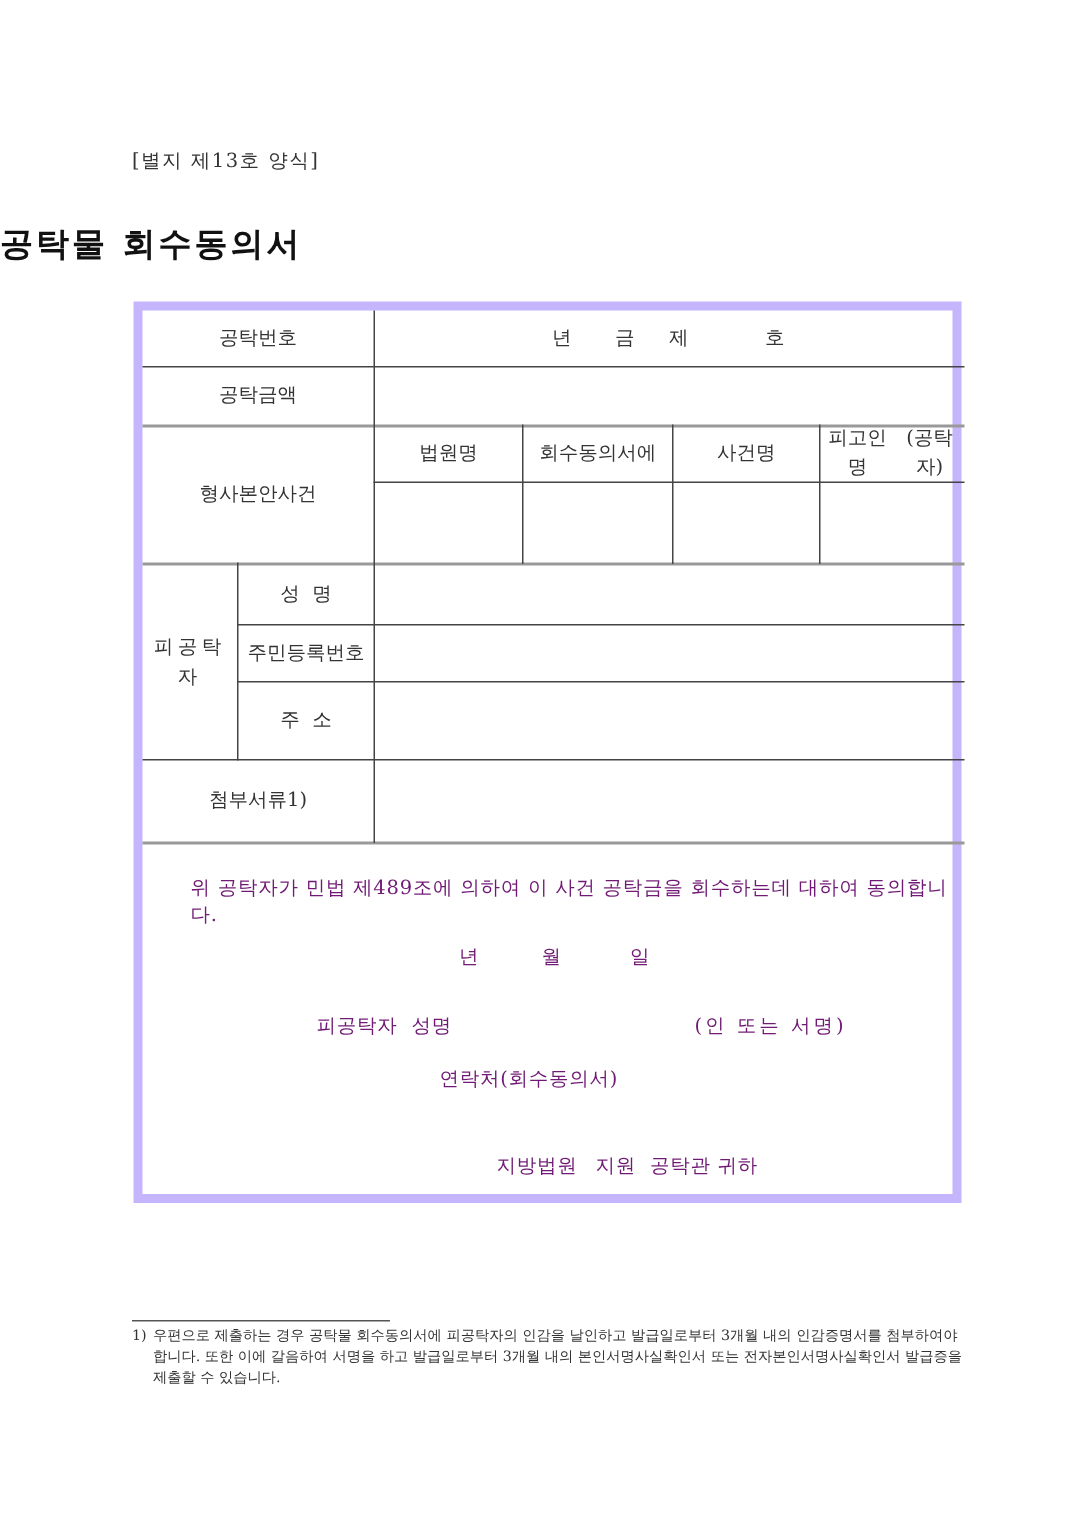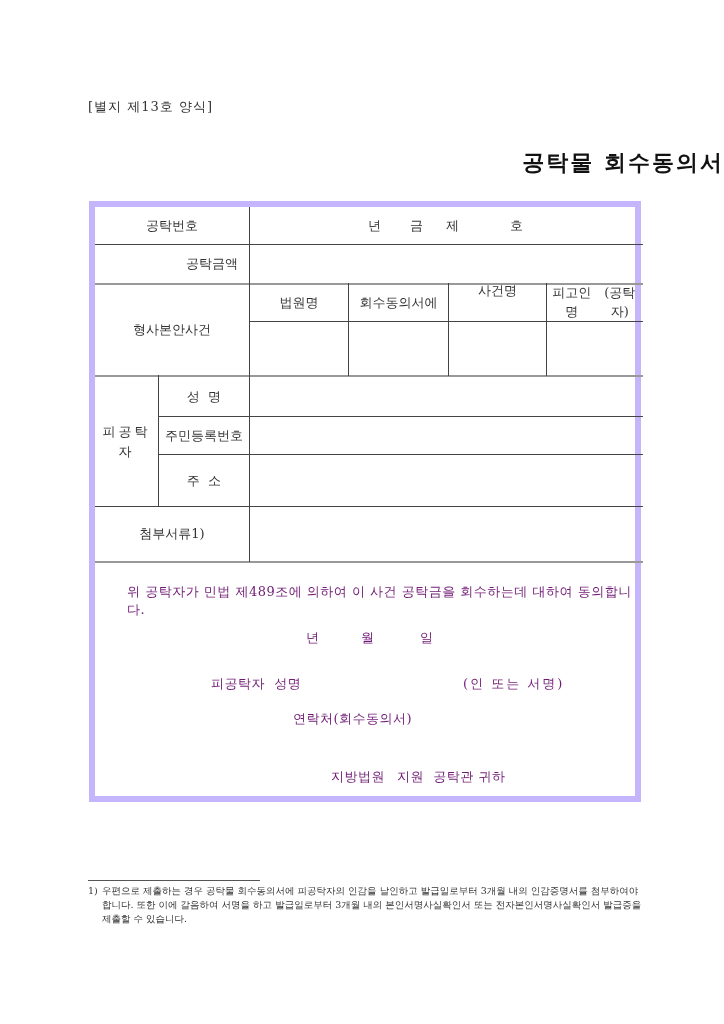--- a/index.html
+++ b/index.html
@@ -1,20 +1,20 @@
 <!DOCTYPE html>
 <html><head>
 <meta charset="utf-8">
 <style>
   html, body { margin:0; padding:0; background:#ffffff; }
   body { width:724px; height:1024px; position:relative; overflow:hidden;
          font-family: "DejaVu Serif", "Liberation Serif", serif; color:#222; }
   .abs { position:absolute; }
   .form-label { left:88px; top:98px; font-size:13px; letter-spacing:1px; color:#333; }
-  .title { left:0; width:724px; top:148px; text-align:right; font-size:22px; font-weight:bold;
+  .title { left:0; width:724px; top:148px; text-align:left; font-size:22px; font-weight:bold;
            letter-spacing:2px; color:#111; }
   .frame { left:89px; top:201px; width:552px; height:601px; border:6px solid #c4b5fd;
            box-sizing:border-box; }
   .hl { position:absolute; height:1px; background:#444; }
   .hl.gray { background:#999; height:2px; }
   .vl { position:absolute; width:1px; background:#444; }
   .cell { position:absolute; display:flex; align-items:center; justify-content:center;
           font-size:13px; color:#333; text-align:center; line-height:20px; }
   .spaced { letter-spacing:3px; }
   .stmt { font-size:13px; color:#701a75; letter-spacing:0.5px; }
@@ -47,27 +47,27 @@
   <div class="vl" style="left:63px;top:168px;height:132px;"></div>
 
   <div class="cell" style="left:0;top:0;width:154px;height:37px;">공탁번호</div>
   <div class="cell" style="left:155px;top:0;width:393px;height:37px;">
     <span style="position:absolute;left:118px;">년</span>
     <span style="position:absolute;left:160px;">금</span>
     <span style="position:absolute;left:196px;">제</span>
     <span style="position:absolute;left:260px;">호</span>
   </div>
 
-  <div class="cell" style="left:0;top:38px;width:154px;height:38px;margin-left:40px;">공탁금액</div>
+  <div class="cell" style="left:0;top:38px;width:154px;height:38px;">공탁금액</div>
   <div class="cell" style="left:155px;top:38px;width:393px;height:38px;"></div>
 
   <div class="cell" style="left:0;top:78px;width:154px;height:90px;">형사본안사건</div>
   <div class="cell" style="left:155px;top:78px;width:98px;height:36px;">법원명</div>
   <div class="cell" style="left:254px;top:78px;width:99px;height:36px;">회수동의서에</div>
-  <div class="cell" style="left:354px;top:66px;width:97px;height:36px;text-align:right;">사건명</div>
+  <div class="cell" style="left:354px;top:78px;width:97px;height:36px;text-align:right;">사건명</div>
   <div class="cell" style="left:452px;top:74px;width:96px;height:42px;flex-direction:row;line-height:19px;">
     <span>피고인명</span>
     <span>(공탁자)</span>
   </div>
   <div class="cell" style="left:155px;top:115px;width:98px;height:53px;"></div>
   <div class="cell" style="left:254px;top:115px;width:99px;height:53px;"></div>
   <div class="cell" style="left:354px;top:115px;width:97px;height:53px;"></div>
   <div class="cell" style="left:452px;top:115px;width:96px;height:53px;"></div>
 
   <div class="cell spaced" style="left:0;top:170px;width:63px;height:129px;">피공탁자</div>

